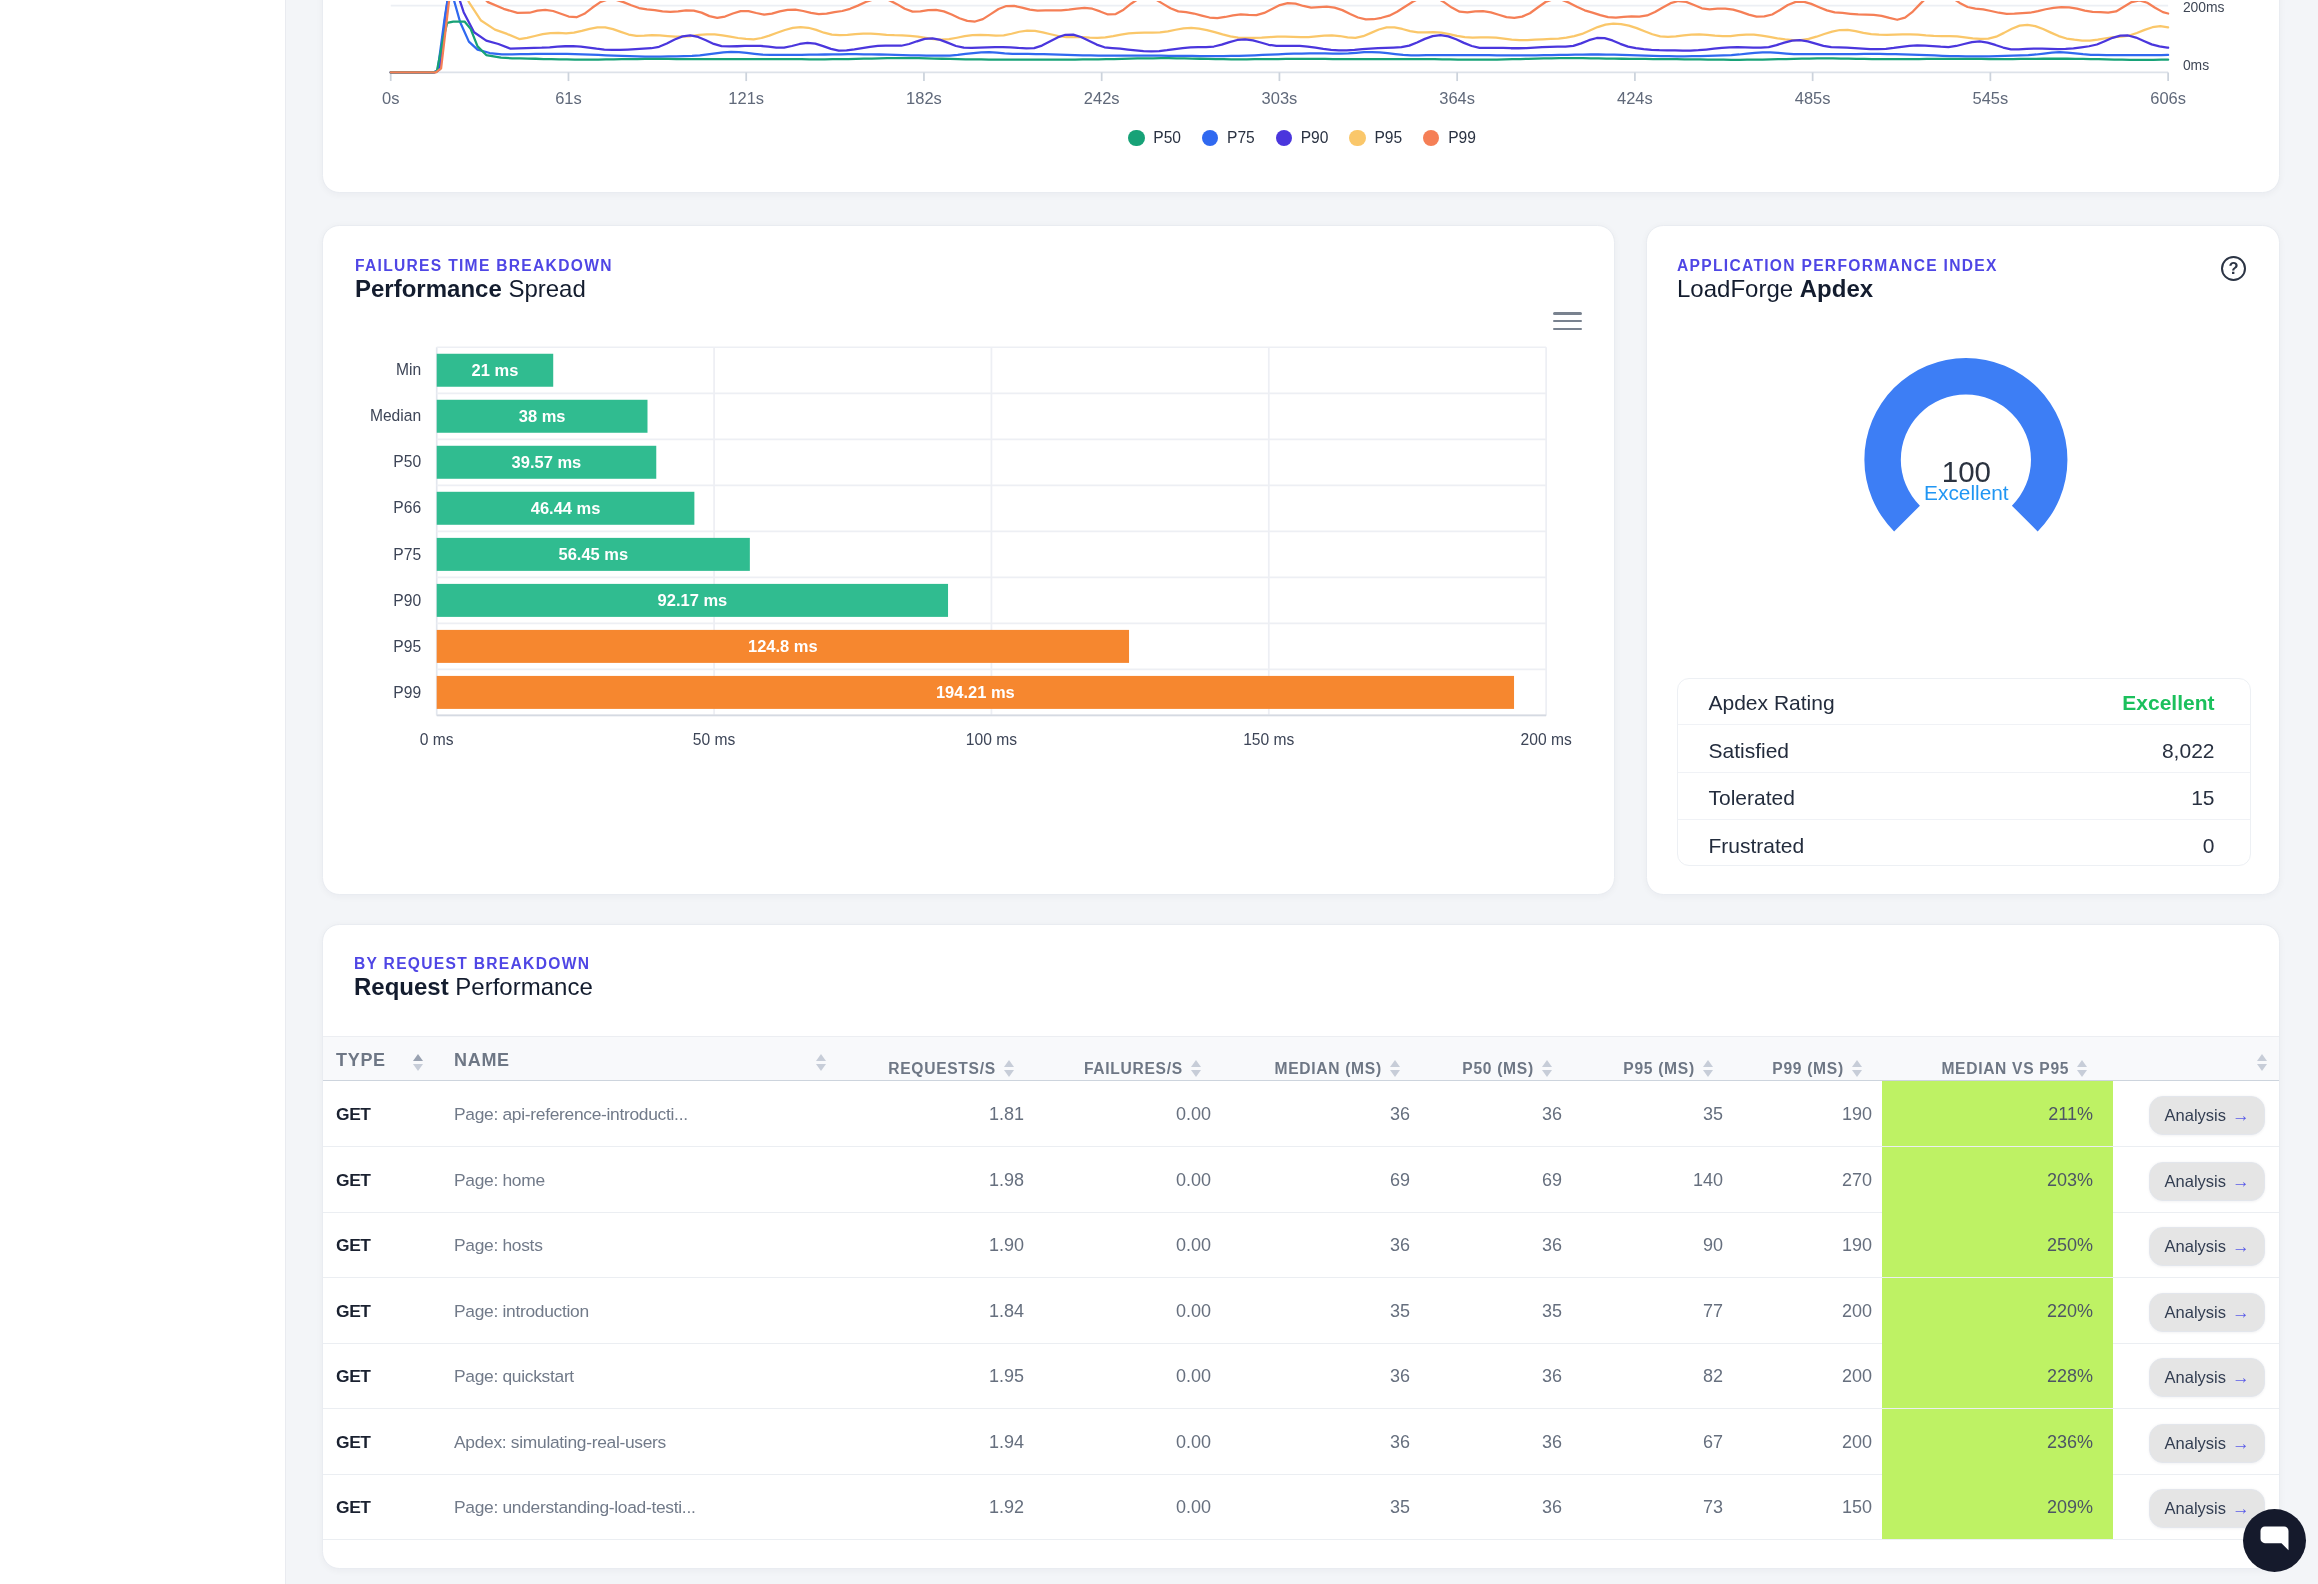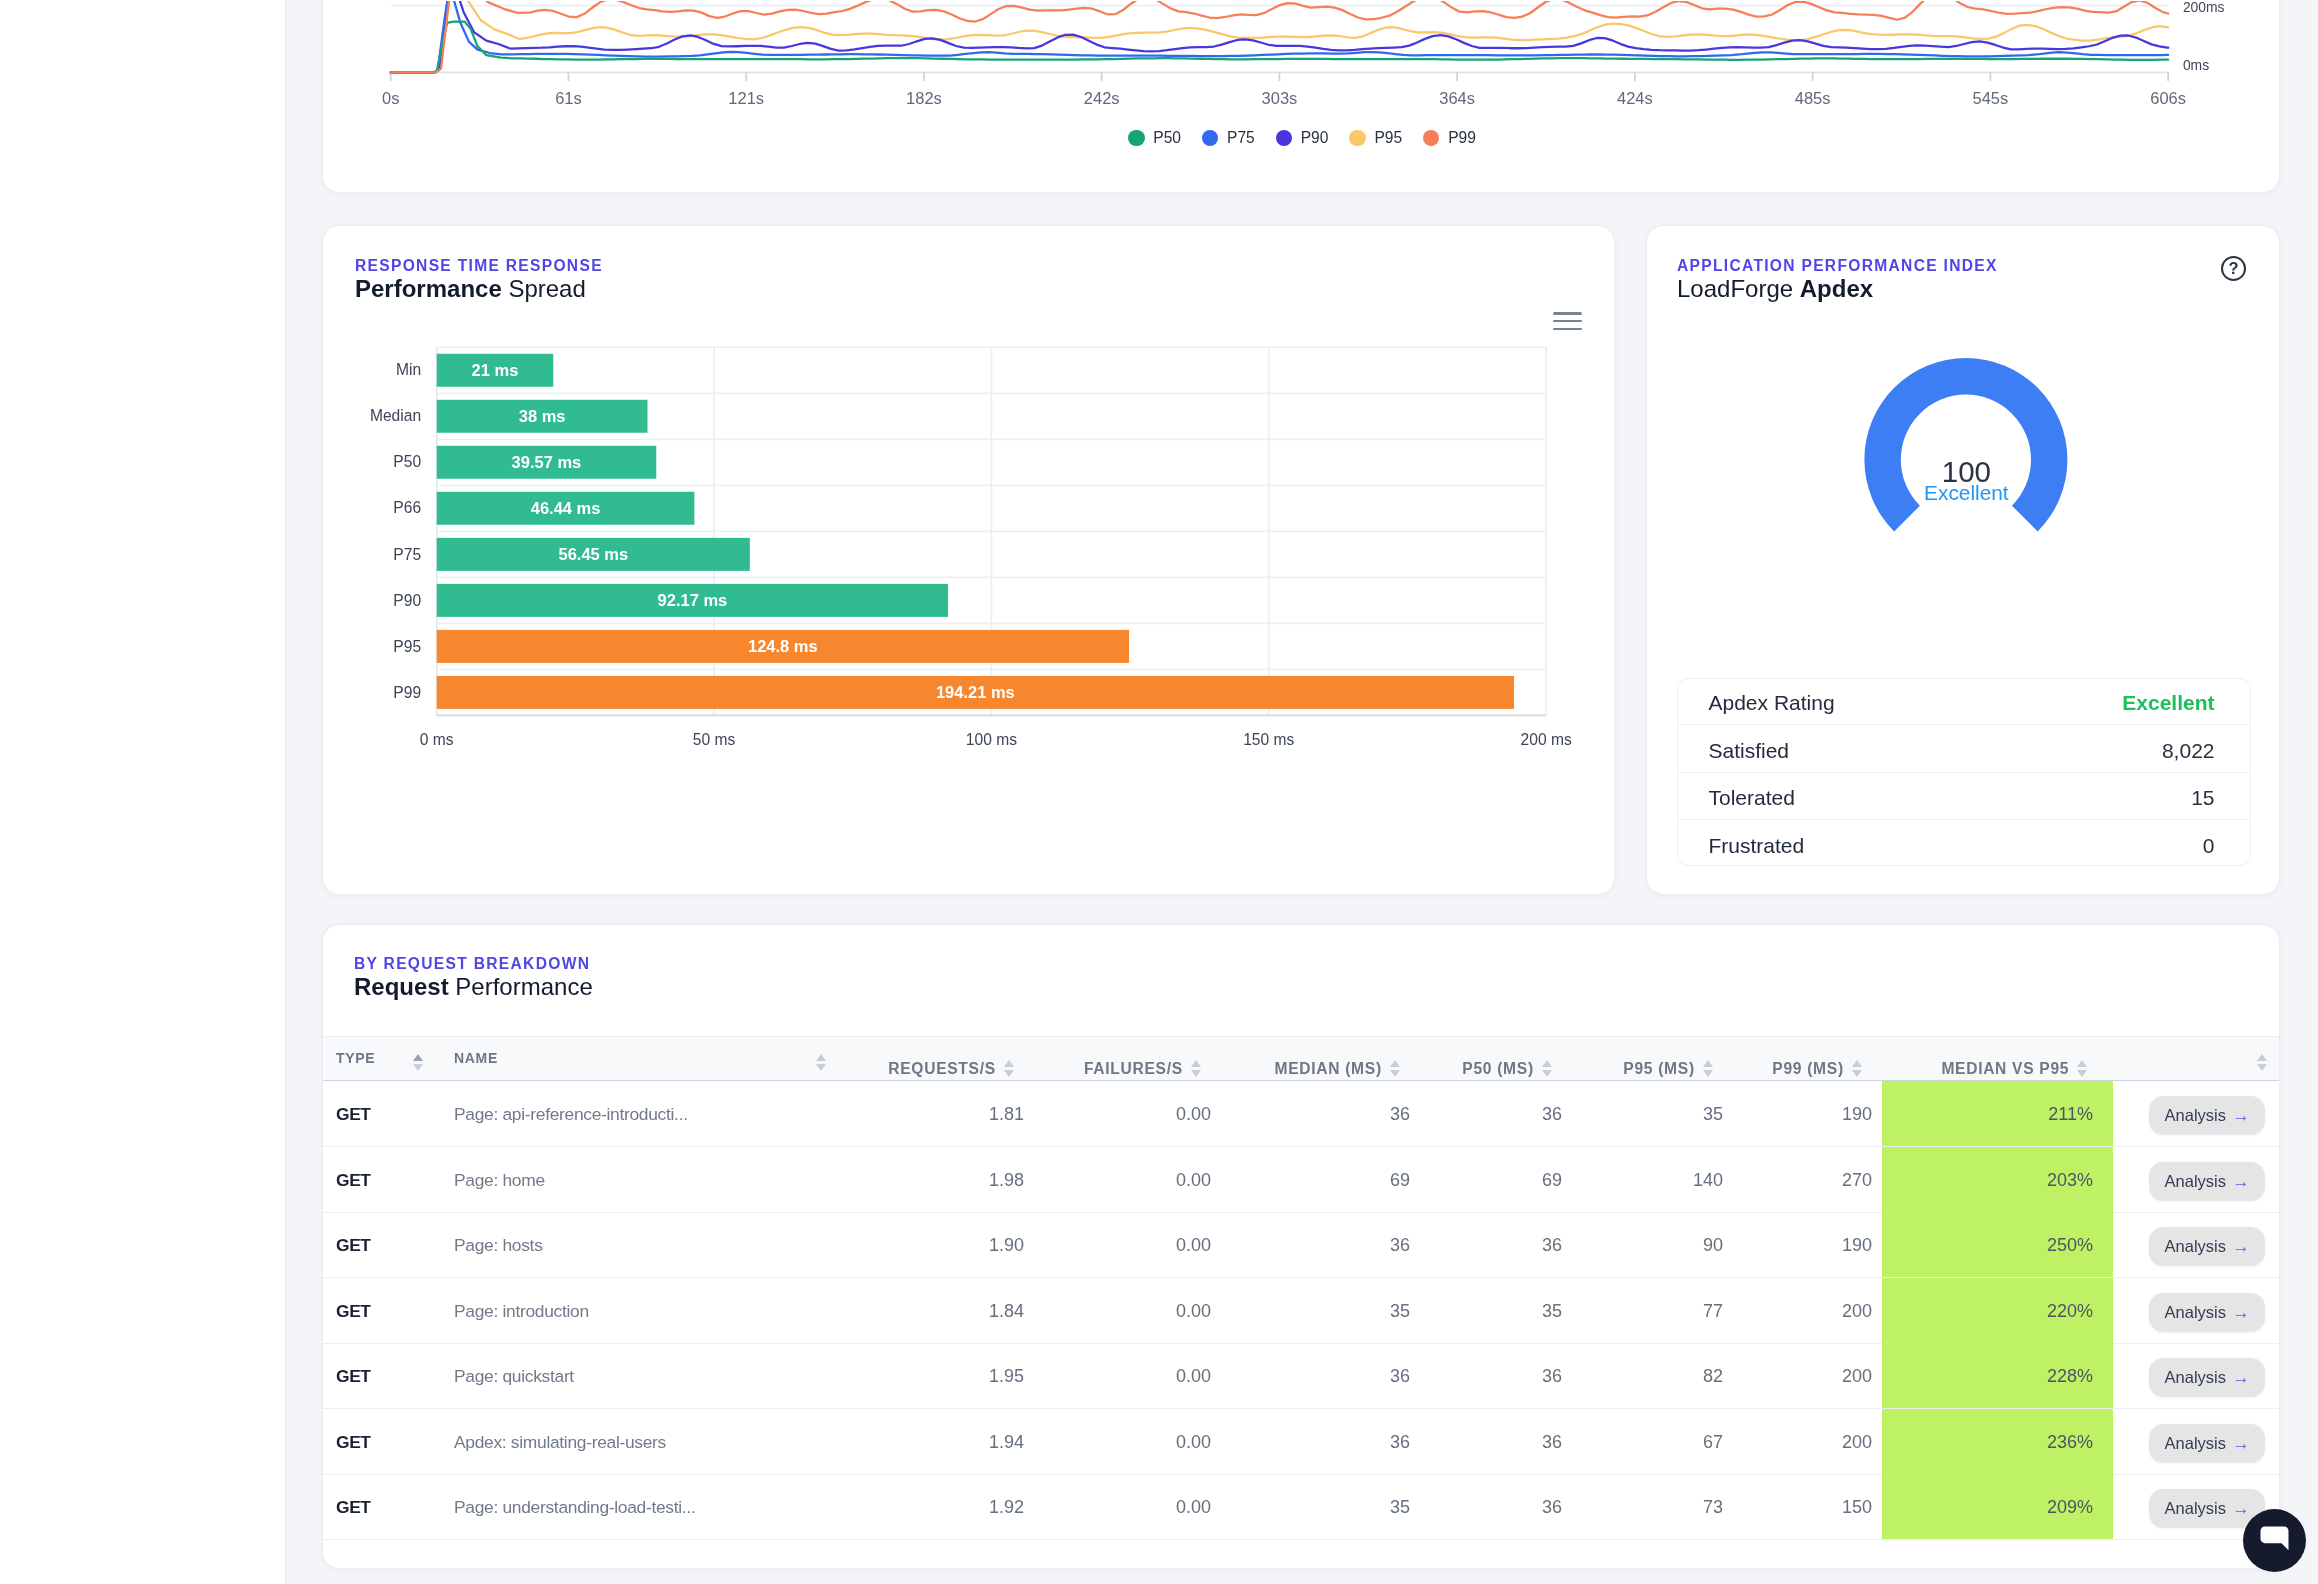--- a/index.html
+++ b/index.html
@@ -8,21 +8,21 @@
 .lbl { font-size:15.6px; font-weight:bold; letter-spacing:1.3px; color:#4f46e5; }
 h2 { font-size:24px; font-weight:400; color:#131c2e; margin-top:0; letter-spacing:0; }
 h2 b { font-weight:bold; }
 .li { display:inline-flex; align-items:center; margin:0 10.4px; font-size:15.6px; color:#2a3242; }
 .ld { width:16.5px; height:16.5px; border-radius:50%; display:inline-block; margin-right:8.7px; }
 .ham { position:absolute; right:32px; top:86px; width:29.5px; height:21px; }
 .ham i { display:block; height:2.6px; background:#79828f; margin-bottom:5.2px; border-radius:1.7px; }
 .qm { position:absolute; width:25px; height:25px; border:2.6px solid #2b3444; border-radius:50%; color:#2b3444; font-size:16.5px; font-weight:bold; text-align:center; line-height:21px; }
 
 .thead { position:absolute; left:0; right:0; top:111px; height:45px; background:#f8f9fb; border-top:1.7px solid #eceef2; border-bottom:1.7px solid #cdd4dd; }
-.hc { position:absolute; top:13px; font-size:14px; font-weight:bold; color:#6e7785; letter-spacing:0.7px; }
+.hc { position:absolute; top:13px; font-size:18px; font-weight:bold; color:#6e7785; letter-spacing:0.7px; }
 .hcr { position:absolute; top:23px; font-size:15.6px; font-weight:bold; color:#6e7785; letter-spacing:0.7px; display:inline-flex; }
 .hcr .sa { margin:0 10.4px 0 7.8px; }
 .hcr.last .sa { margin-right:0; }
 .hsort { position:absolute; top:12px; }
 .sa { display:inline-flex; flex-direction:column; align-items:center; margin-left:7px; vertical-align:0.9px; }
 .sa i { display:block; width:0; height:0; border-left:5.2px solid transparent; border-right:5.2px solid transparent; }
 .sa .up { border-bottom:7px solid #c7cdd8; margin-bottom:2.6px; }
 .sa .updk { border-bottom-color:#99a2b1; }
 .sa .dn { border-top:7px solid #c7cdd8; }
 .trow { position:absolute; left:0; right:0; height:66px; border-bottom:1.7px solid #ebeef2; }
@@ -70,21 +70,21 @@
 <text x="1920.3" y="118" text-anchor="middle" font-size="19" fill="#60697a">545s</text>
 <text x="2125.0" y="118" text-anchor="middle" font-size="19" fill="#60697a">606s</text>
 <text x="2142" y="13" font-size="16" fill="#3f4756">200ms</text>
 <text x="2142" y="79" font-size="16" fill="#3f4756">0ms</text>
   </svg>
   <div style="position:absolute; left:0; top:545px; width:1958px; text-align:center;"><span class="li"><span class="ld" style="background:#17a277"></span>P50</span><span class="li"><span class="ld" style="background:#3069f0"></span>P75</span><span class="li"><span class="ld" style="background:#4a36dd"></span>P90</span><span class="li"><span class="ld" style="background:#fac76a"></span>P95</span><span class="li"><span class="ld" style="background:#f57f56"></span>P99</span></div>
 </div>
 
 <div class="card" style="left:322px; top:225px; width:1293px; height:670px;">
   <div style="position:absolute; left:32px; top:31px;">
-    <div class="lbl">RESPONSE TIME RESPONSE</div>
+    <div class="lbl">FAILURES TIME BREAKDOWN</div>
     <h2><b>Performance</b> Spread</h2>
   </div>
   <div class="ham">
       <i></i>
       <i></i>
       <i></i>
     </div>
   <svg style="position:absolute; left:0; top:0;" width="1290" height="667" viewBox="0 0 1486 768">
 <line x1="131.0" y1="139.5" x2="131.0" y2="563.6" stroke="#e3e7ee" stroke-width="2"></line>
 <line x1="450.5" y1="139.5" x2="450.5" y2="563.6" stroke="#edeff4" stroke-width="2"></line>

